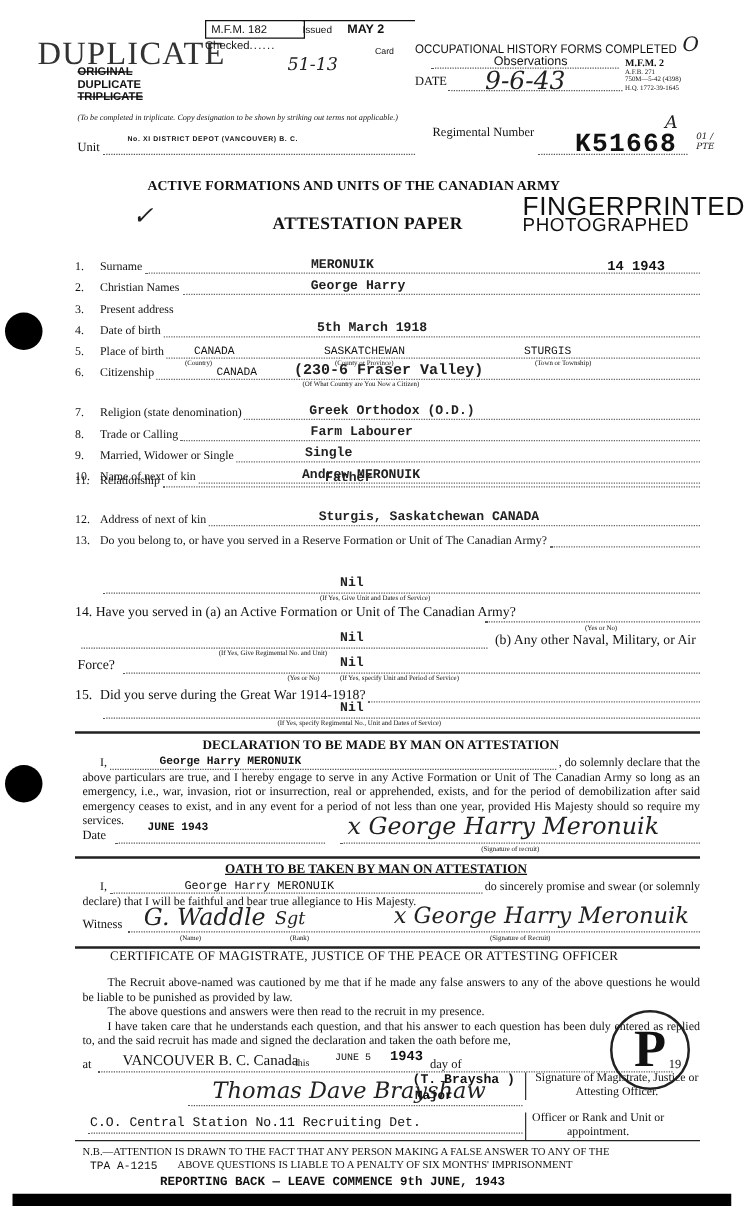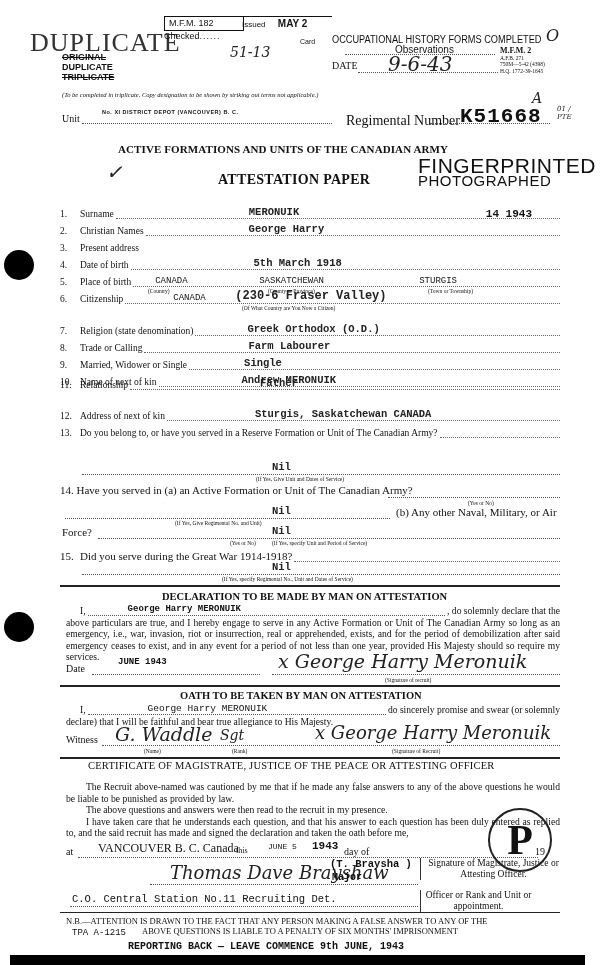--- a/index.html
+++ b/index.html
@@ -60,21 +60,21 @@
   <div>750M—5-42 (4398)</div>
   <div>H.Q. 1772-39-1645</div>
 </div>
 <div class="abs hand" style="left:546px;top:26px;font-size:16px;">O</div>
 
 <div class="abs serif" style="left:62px;top:91px;font-size:6.5px;font-style:italic;">(To be completed in triplicate.   Copy designation to be shown by striking out terms not applicable.)</div>
 
 <div class="abs serif" style="left:62px;top:113px;font-size:10px;">Unit</div>
 <div class="abs dots" style="left:82px;top:123px;width:250px;"></div>
 <div class="abs sans" style="left:102px;top:109px;font-size:5.5px;font-weight:bold;letter-spacing:0.5px;">No. XI DISTRICT     DEPOT (VANCOUVER)   B. C.</div>
-<div class="abs serif" style="left:346px;top:113px;font-size:14px;">Regimental Number</div>
+<div class="abs serif" style="left:346px;top:101px;font-size:10px;">Regimental Number</div>
 <div class="abs dots" style="left:430px;top:123px;width:120px;"></div>
 <div class="abs mono" style="left:460px;top:105px;font-size:21px;font-weight:bold;letter-spacing:1px;">K51668</div>
 <div class="abs hand" style="left:532px;top:90px;font-size:14px;">A</div>
 <div class="abs hand" style="left:557px;top:105px;font-size:7px;width:30px;line-height:8px;">01 / PTE</div>
 
 <div class="abs serif" style="left:118px;top:143px;font-size:11px;font-weight:bold;letter-spacing:0.1px;">ACTIVE FORMATIONS AND UNITS OF THE CANADIAN ARMY</div>
 <div class="abs hand" style="left:106px;top:160px;font-size:20px;">✓</div>
 <div class="abs serif" style="left:218px;top:172px;font-size:14px;font-weight:bold;letter-spacing:0.3px;">ATTESTATION PAPER</div>
 <div class="abs sans" style="left:418px;top:154px;font-size:21px;letter-spacing:0.5px;">FINGERPRINTED</div>
 <div class="abs sans" style="left:418px;top:172px;font-size:15px;letter-spacing:0.5px;">PHOTOGRAPHED</div>
@@ -220,21 +220,21 @@
 </div>
 <div class="abs serif" style="left:66px;top:663px;font-size:10px;">Date</div>
 <div class="abs dots" style="left:92px;width:168px;top:674px;"></div>
 <div class="abs mono" style="left:118px;top:657px;font-size:9px;font-weight:bold;">JUNE 1943</div>
 <div class="abs dots" style="left:272px;right:40px;top:674px;"></div>
 <div class="abs hand" style="left:278px;top:650px;font-size:19px;">x George Harry Meronuik</div>
 <div class="caption" style="left:385px;top:677px;">(Signature of recruit)</div>
 
 <div class="hrule" style="top:685px;"></div>
 
-<div class="abs serif" style="left:180px;top:690px;font-size:10.5px;font-weight:bold;">OATH TO BE TAKEN BY MAN ON ATTESTATION</div>
+<div class="abs serif" style="left:180px;top:690px;font-size:10.5px;font-weight:bold;text-decoration:underline;">OATH TO BE TAKEN BY MAN ON ATTESTATION</div>
 <div class="abs serif para" style="left:66px;right:40px;top:704px;">
   <div style="display:flex;padding-left:14px;">
     <span>I,</span>
     <span class="dots" style="flex:1;position:relative;margin:0 2px;height:10px;">
       <span class="mono" style="position:absolute;left:60px;bottom:0;font-size:9.5px;">George Harry MERONUIK</span>
     </span>
     <span>do sincerely promise and swear (or solemnly</span>
   </div>
   <div>declare) that I will be faithful and bear true allegiance to His Majesty.</div>
 </div>

